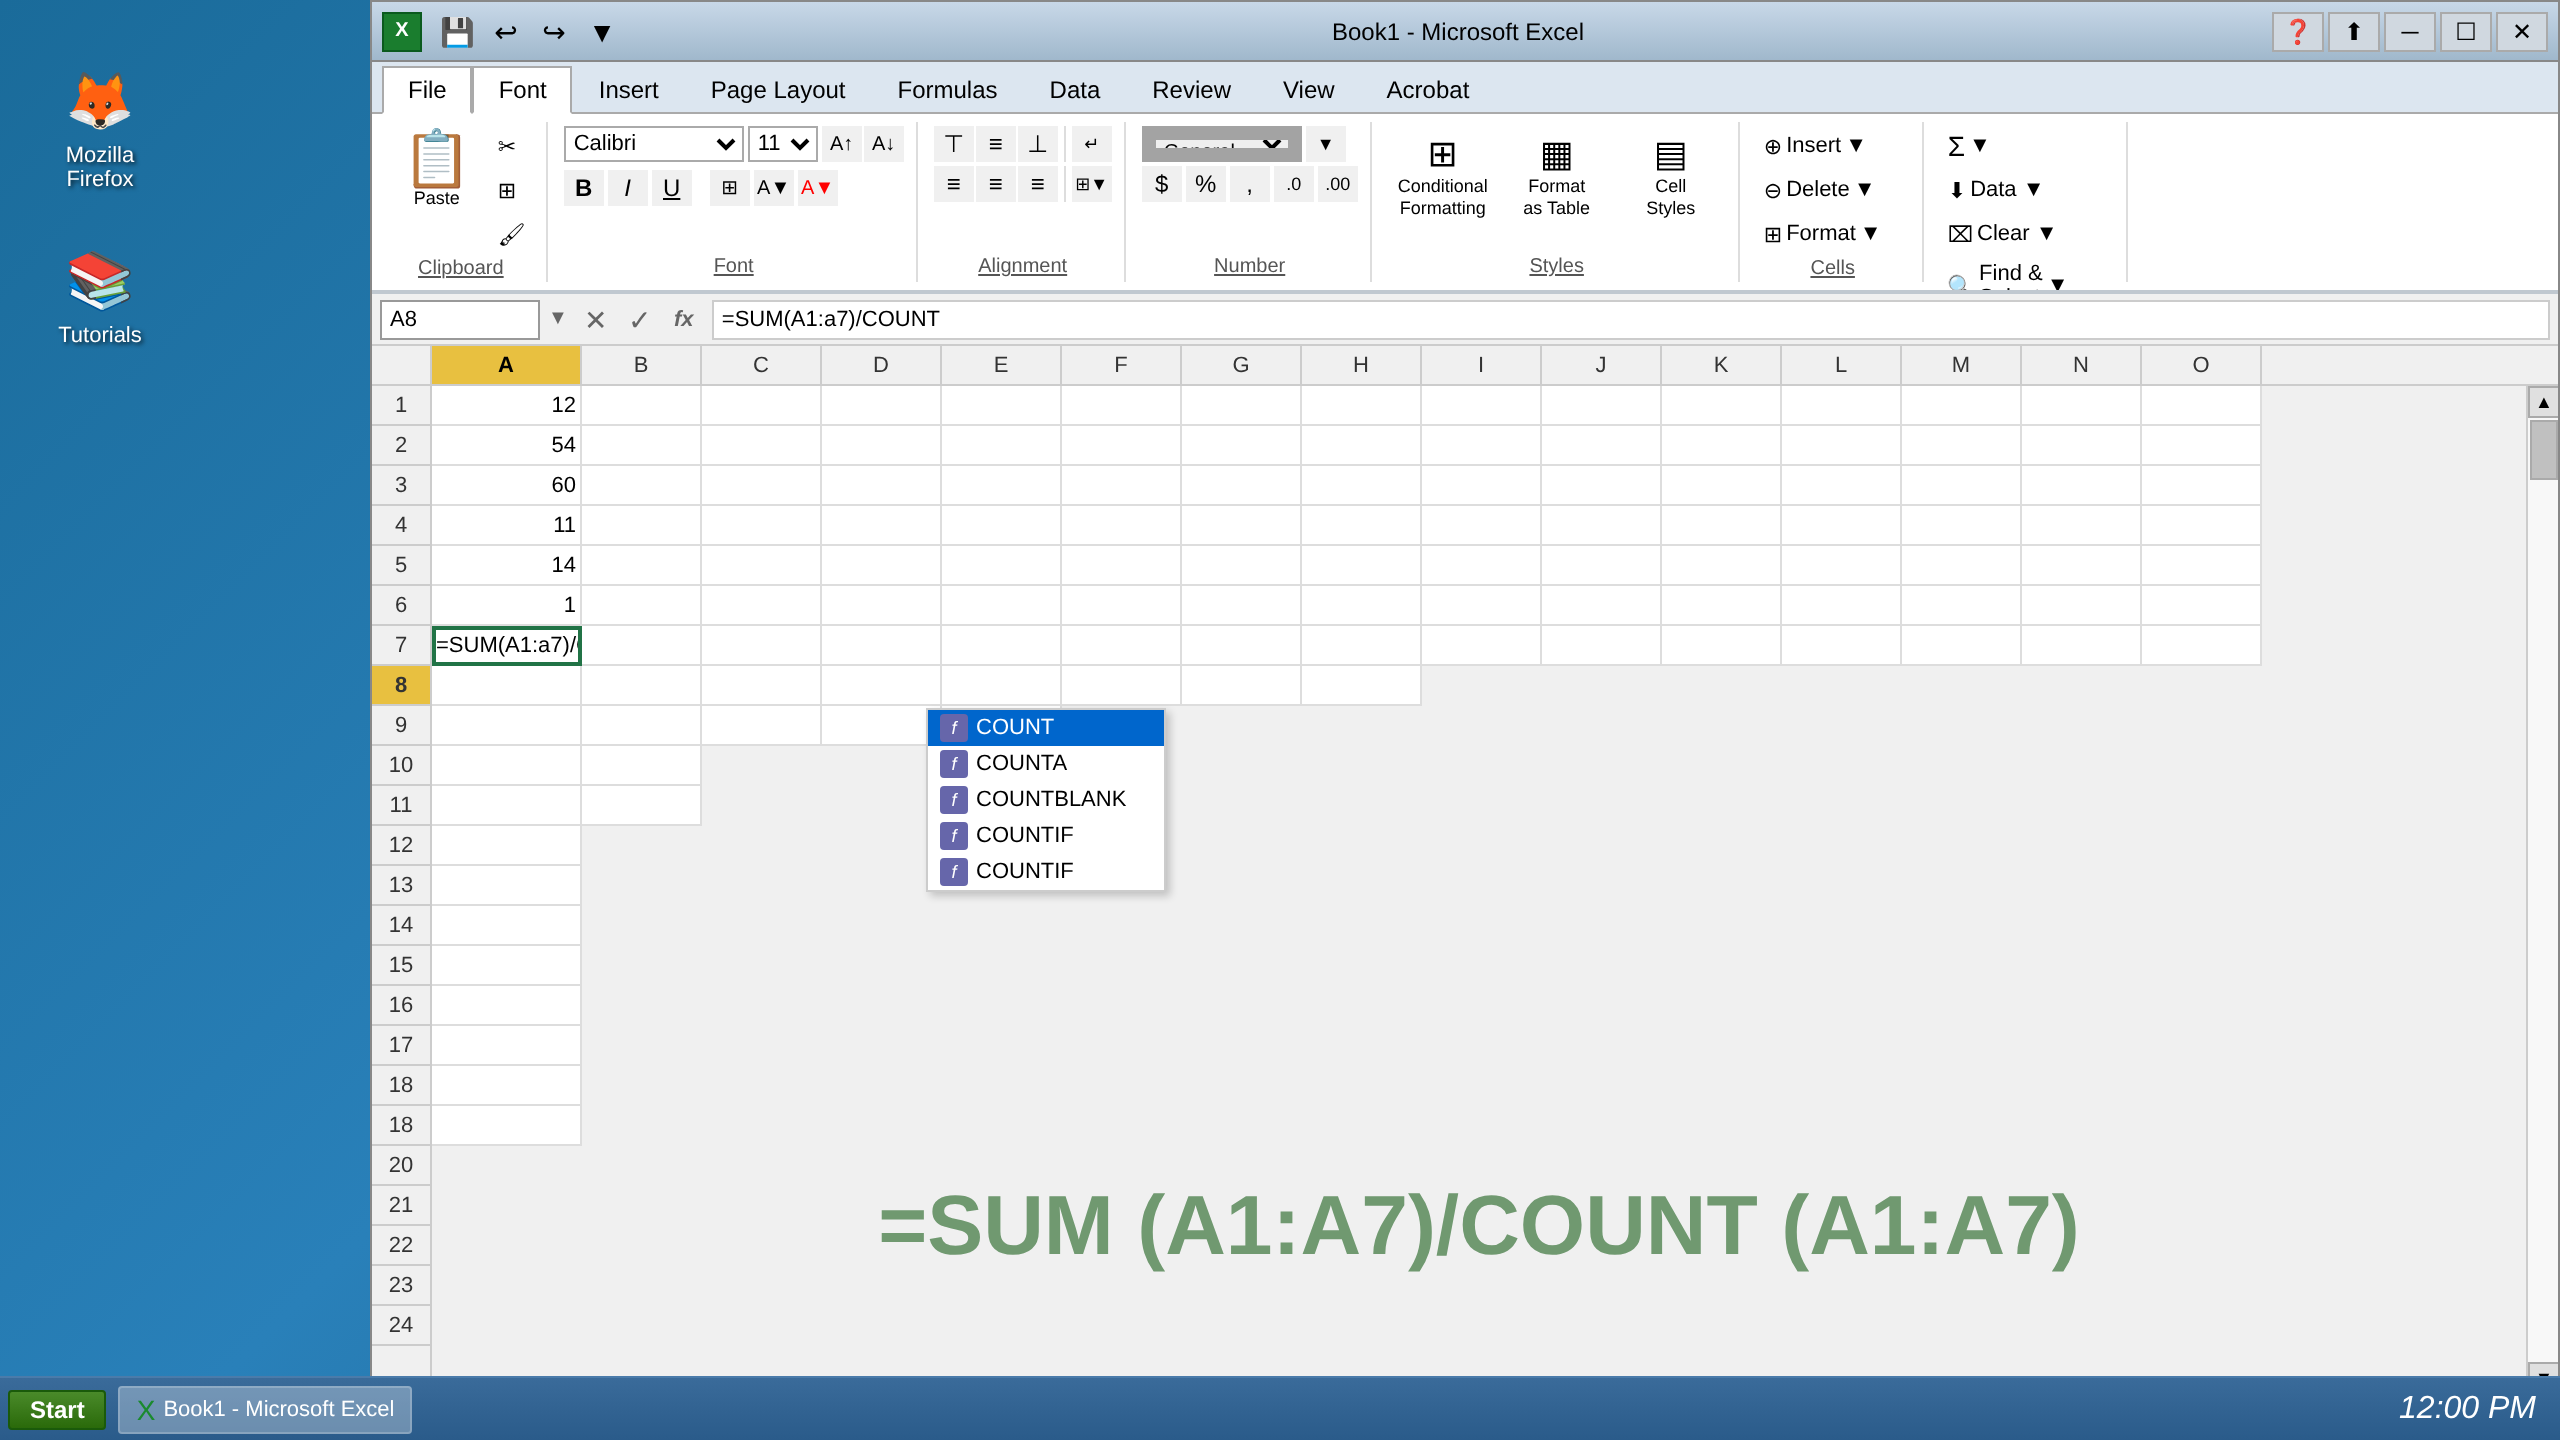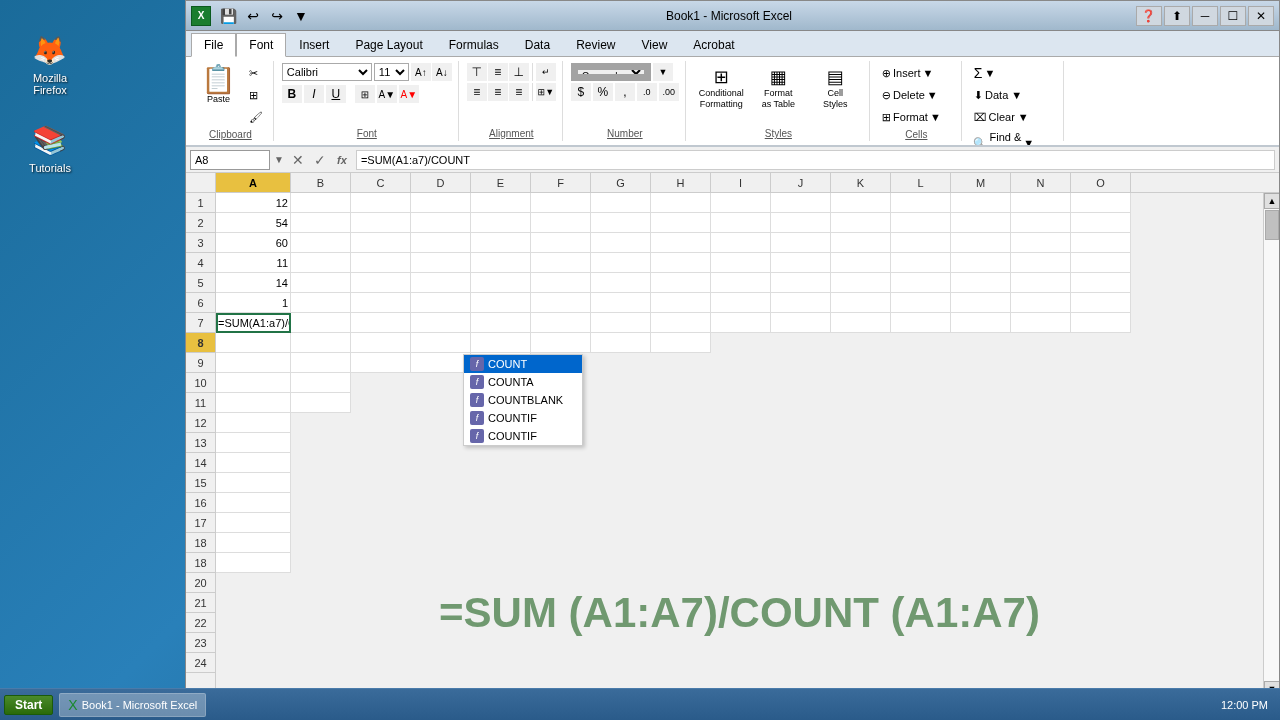--- a/index.html
+++ b/index.html
@@ -107,21 +107,21 @@
     .format-btn-large { display: flex; flex-direction: column; align-items: center; padding: 2px 4px; width: 55px; border: 1px solid transparent; cursor: pointer; }
 
     
     .col-a { min-width: 75px; width: 75px; }
 
     
     .taskbar { position: absolute; bottom: 0; left: 0; right: 0; height: 32px; background: linear-gradient(to bottom, #3a6b9a, #2a5b8a); border-top: 1px solid #4a7baa; display: flex; align-items: center; padding: 0 4px; }
     .start-btn { padding: 2px 10px; background: linear-gradient(to bottom, #4a8a2a, #2a6a0a); color: white; border: 1px solid #1a5a0a; border-radius: 2px; font-size: 12px; font-weight: bold; cursor: pointer; margin-right: 6px; }
     .taskbar-item { padding: 2px 8px; background: rgba(255,255,255,0.15); border: 1px solid rgba(255,255,255,0.2); color: white; font-size: 11px; cursor: pointer; margin-right: 2px; border-radius: 2px; height: 24px; display: flex; align-items: center; gap: 4px; }
     .taskbar-item.active { background: rgba(255,255,255,0.3); }
-    .taskbar-clock { margin-left: auto; color: white; font-size: 11px; text-align: center; padding: 0 8px; }
+    .taskbar-clock { margin-left: auto; color: white; font-size: 16px; text-align: center; padding: 0 8px; font-style: italic; }
     @keyframes blink { 0%, 100% { opacity: 1; } 50% { opacity: 0; } }
   </style>
 </head>
 <body>
 
 <div class="desktop">
 
   <div class="desktop-icon" style="left:15px; top:30px;">
     <div class="icon-img">🦊</div>
     <div class="icon-label">Mozilla

